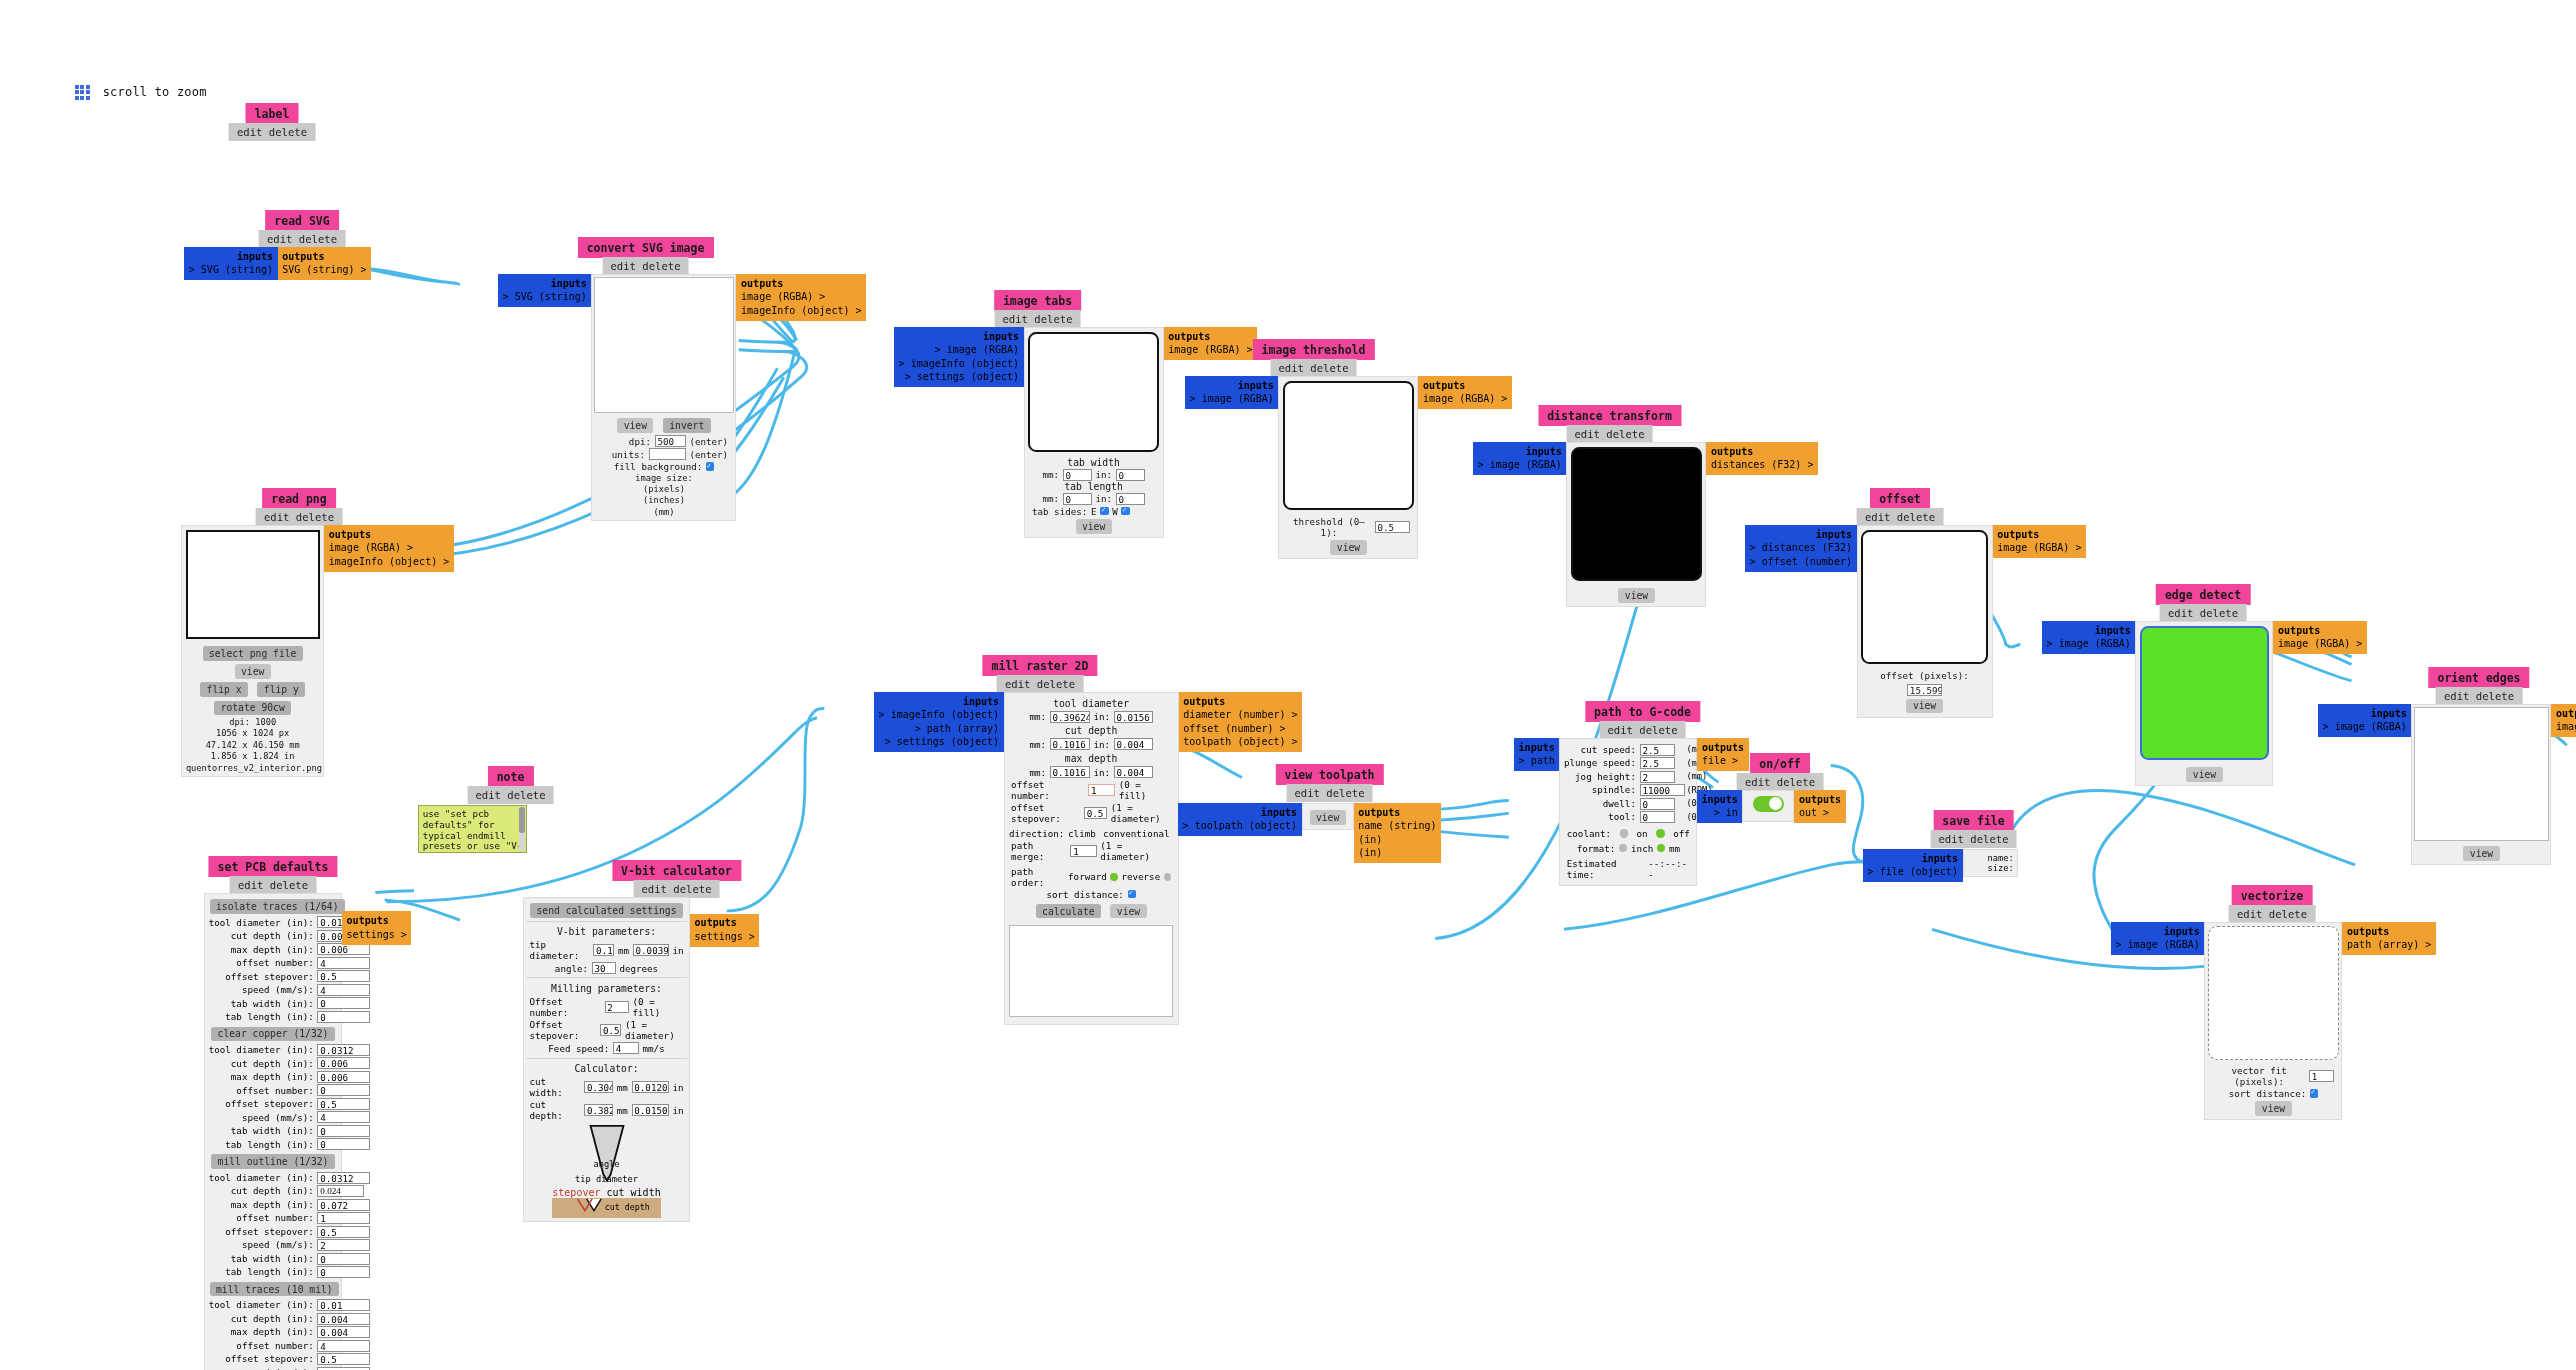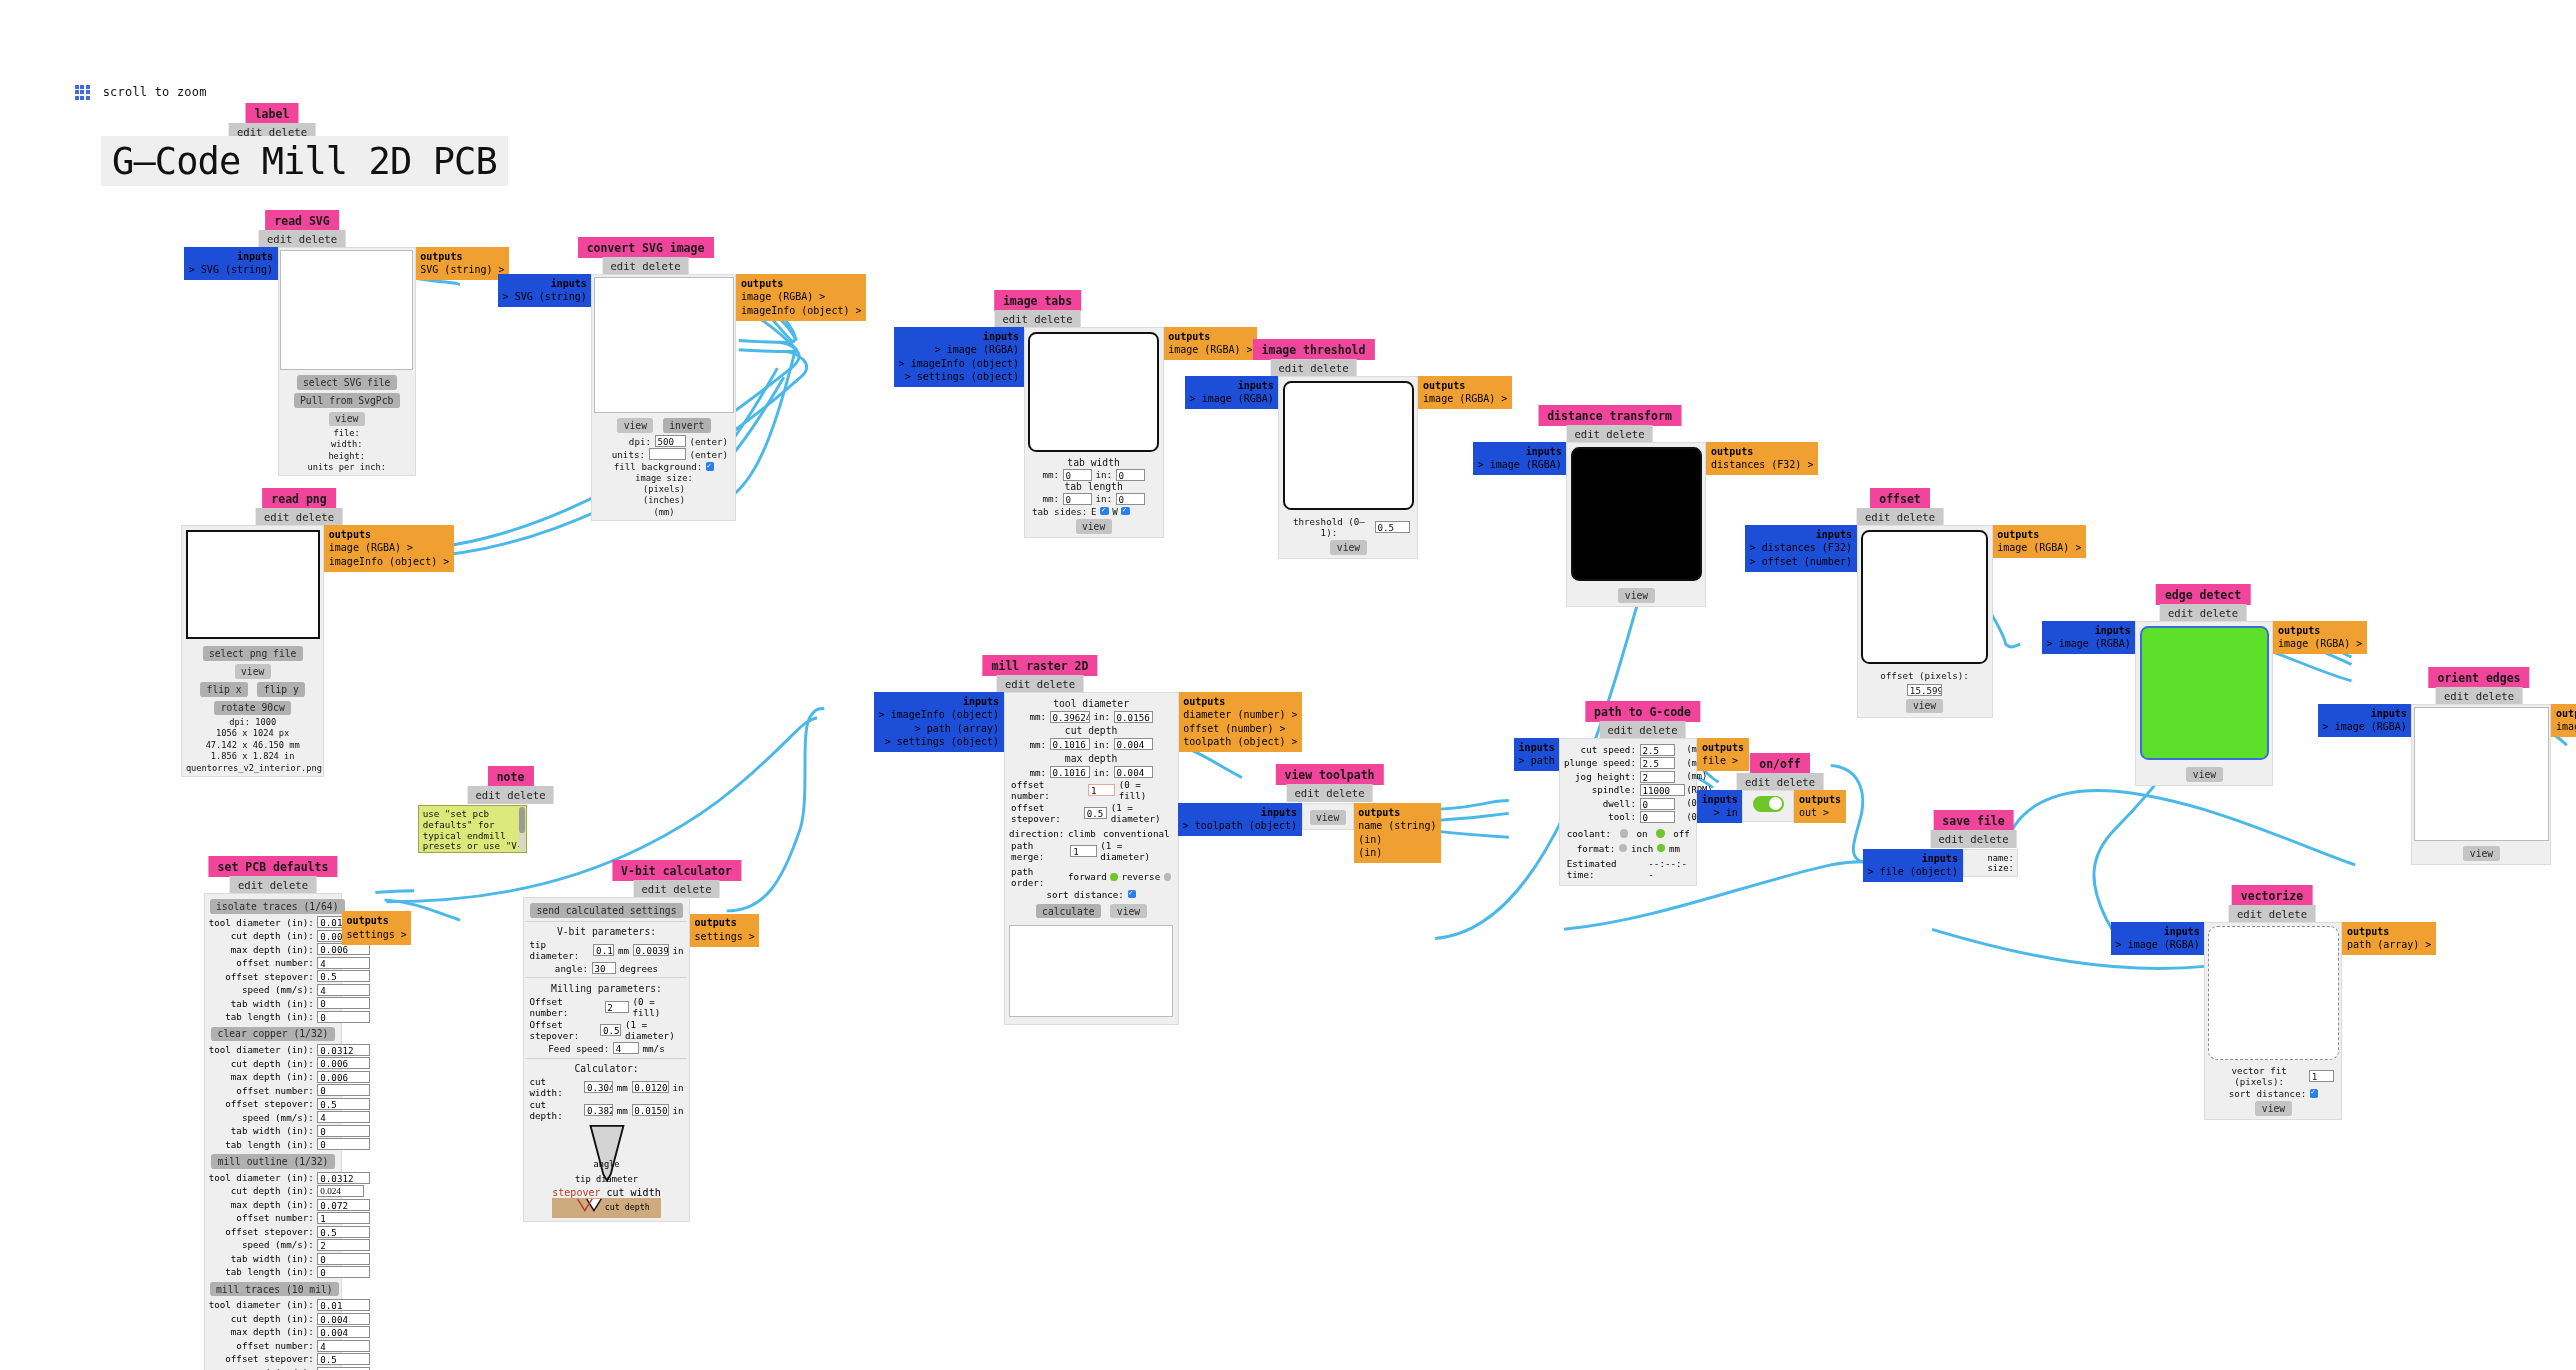--- a/index.html
+++ b/index.html
@@ -189,45 +189,30 @@
     </div>
     <div class="hint-text">scroll to zoom</div>
   </div>
 
   <div class="node" style="left:189px; top:103px; width:166px;">
     <div class="title">label</div>
     <div class="ed">
       <span>edit</span><span>delete</span>
     </div>
   </div>
-  <div class="bigtitle" style="position:absolute; left:101px; top:136px;">G—Code Mill 2D PCB</div>
 
   <div class="node" style="left:187px; top:210px; width:230px;">
     <div class="title">read SVG</div>
     <div class="ed">
       <span>edit</span><span>delete</span>
     </div>
     <div class="body-row" style="left:-2.8px; top:37px;">
       <div class="ports in">
         <span class="hd">inputs</span>
         <span>&gt; SVG (string)</span>
-      </div>
-      <div class="panel" style="width:138px;">
-        <div class="preview plain" style="height:120px; margin:1.8px;"></div>
-        <div class="ctl">
-          <div class="btn">select SVG file</div>
-          <div class="btn">Pull from SvgPcb</div>
-          <div class="btn lite">view</div>
-          <div style="font-size:8.7px; line-height:1.3;">
-            <div>file:</div>
-            <div>width:</div>
-            <div>height:</div>
-            <div>units per inch:</div>
-          </div>
-        </div>
       </div>
       <div class="ports out">
         <span class="hd">outputs</span>
         <span>SVG (string) &gt;</span>
       </div>
     </div>
   </div>
 
   <div class="node" style="left:184px; top:488px; width:230px;">
     <div class="title">read png</div>

